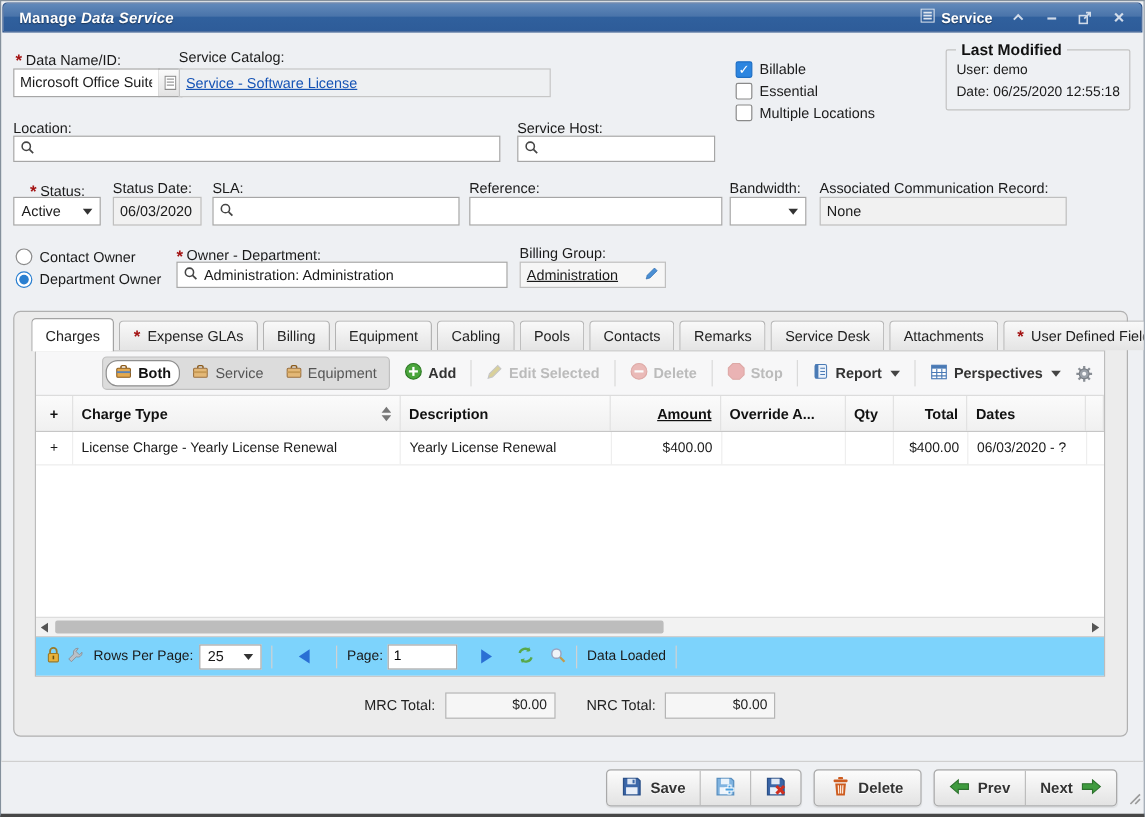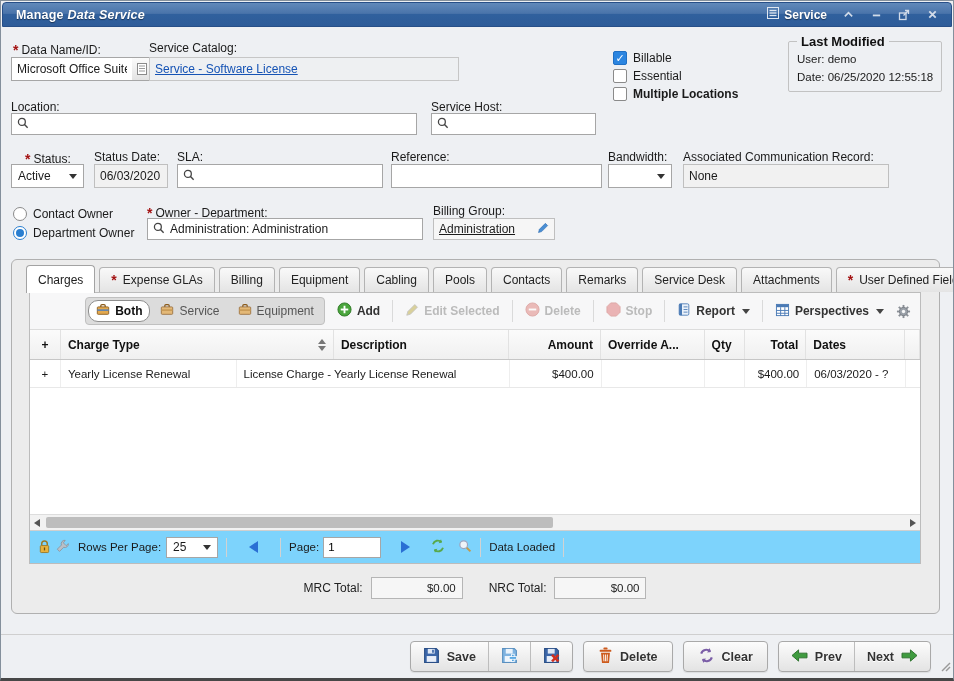--- a/index.html
+++ b/index.html
@@ -197,21 +197,21 @@
   </div>
 
   <div class="cbrow" style="left:612px; top:50px;">
     <span class="cb on">✓</span>
     <span>Billable</span>
   </div>
   <div class="cbrow" style="left:612px; top:68px;">
     <span class="cb"></span>
     <span>Essential</span>
   </div>
-  <div class="cbrow" style="left:612px; top:86px;font-weight:bold;">
+  <div class="cbrow" style="left:612px; top:86px;">
     <span class="cb"></span>
     <span>Multiple Locations</span>
   </div>
 
   <fieldset class="lastmod">
     <legend>Last Modified</legend>
     <div class="line">User: demo</div>
     <div class="line">Date: 06/25/2020 12:55:18</div>
   </fieldset>
 
@@ -432,32 +432,32 @@
       <div class="ghead">
         <div class="hc c" style="width:31px;">+</div>
         <div class="hc" style="width:274px;">
           <span>Charge Type</span>
           <span class="sortstack">
               <span class="up"></span>
               <span class="dn"></span>
             </span>
         </div>
         <div class="hc" style="width:176px;">Description</div>
-        <div class="hc r" style="width:92px;">Amount</div>
+        <div class="hc r" style="width:92px;text-decoration:underline;">Amount</div>
         <div class="hc" style="width:104px;">Override A...</div>
         <div class="hc" style="width:40px;">Qty</div>
         <div class="hc r" style="width:62px;">Total</div>
         <div class="hc" style="width:99px;">Dates</div>
         <div class="hc gfill"></div>
       </div>
 
       <div class="grow">
         <div class="rc c" style="width:31px;">+</div>
+        <div class="rc" style="width:274px;">License Charge - Yearly License Renewal</div>
         <div class="rc" style="width:176px;">Yearly License Renewal</div>
-        <div class="rc" style="width:274px;">License Charge - Yearly License Renewal</div>
         <div class="rc r" style="width:92px;">$400.00</div>
         <div class="rc" style="width:104px;"></div>
         <div class="rc" style="width:40px;"></div>
         <div class="rc r" style="width:62px;">$400.00</div>
         <div class="rc" style="width:99px;">06/03/2020 - ?</div>
         <div class="rc gfill" style="border-right:none;"></div>
       </div>
 
       <div class="gempty"></div>
 
@@ -553,29 +553,20 @@
             <rect x="1.5" y="2.5" width="11" height="2" rx="0.8" fill="#cd5b1e"></rect>
             <path d="M2.8 5.5h8.4l-.9 9.5H3.7z" fill="#cd5b1e"></path>
             <g stroke="#fbe9dd" stroke-width="1">
               <line x1="5.2" y1="7" x2="5.5" y2="13.5"></line>
               <line x1="7" y1="7" x2="7" y2="13.5"></line>
               <line x1="8.8" y1="7" x2="8.5" y2="13.5"></line>
             </g>
           </svg></span>
       <span>Delete</span>
     </div>
-    <div class="fbtn">
-      <span><svg width="17" height="17" viewBox="0 0 16 16" fill="none">
-            <path d="M3 6.2A5 5 0 0 1 11.4 4.2" stroke="#7b5ea7" stroke-width="2"></path>
-            <path d="M11 1l1.2 3.6-3.6.6z" fill="#7b5ea7"></path>
-            <path d="M13 9.8a5 5 0 0 1-8.4 2" stroke="#7b5ea7" stroke-width="2"></path>
-            <path d="M5 15l-1.2-3.6 3.6-.6z" fill="#7b5ea7"></path>
-          </svg></span>
-      <span>Clear</span>
-    </div>
     <div class="fgroup">
       <div class="fseg">
         <span><svg width="17" height="15" viewBox="0 0 18 16">
               <path d="M1 8l7-6v3.5h9v5H8V14z" fill="#3f9b3f" stroke="#2c702c"></path>
             </svg></span>
         <span>Prev</span>
       </div>
       <div class="fseg">
         <span>Next</span>
         <span><svg width="17" height="15" viewBox="0 0 18 16">

